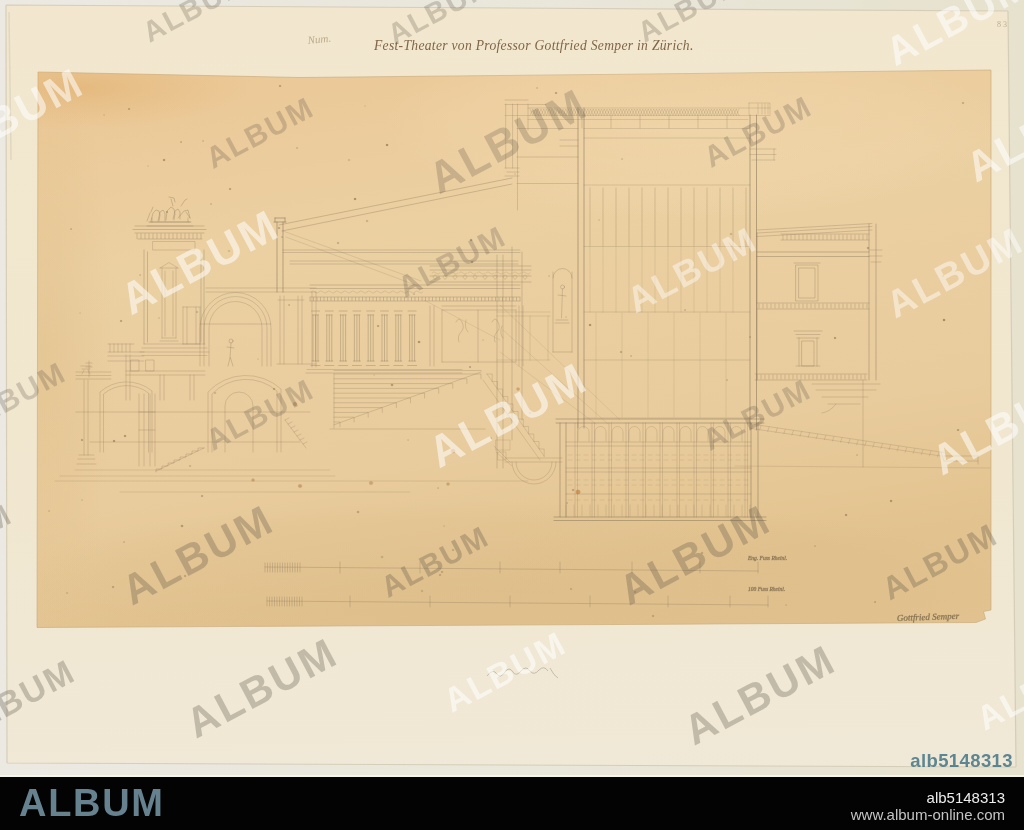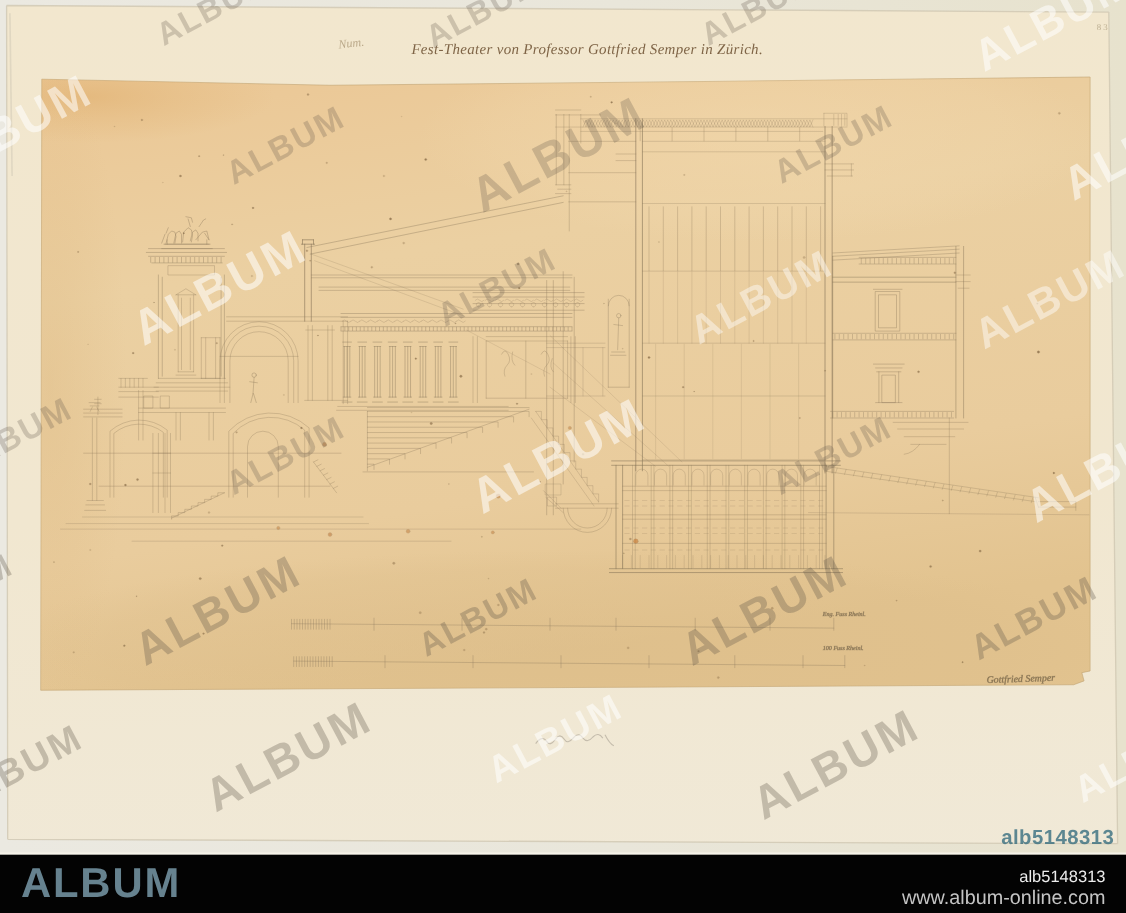--- a/index.html
+++ b/index.html
@@ -376,13 +376,13 @@
 <div class="abs" style="z-index:31;right:11px;top:750px;font-size:18.5px;font-weight:700;letter-spacing:0.4px;color:rgba(43,101,122,0.75);font-family:'Liberation Sans',sans-serif;">alb5148313</div>
 
 <div class="abs" style="left:0;top:774.5px;width:1024px;height:2.5px;background:#f7f4ea;z-index:39;"></div>
 
 <div class="abs" style="left:0;top:777px;width:1024px;height:53px;background:#030303;z-index:40;"></div>
 
 <div class="abs" style="left:19px;top:782px;z-index:41;font-size:38px;font-weight:700;letter-spacing:1.7px;color:#66828f;font-family:'Liberation Sans',sans-serif;">ALBUM</div>
 
 <div class="abs" style="right:19px;top:789px;z-index:41;font-size:15px;color:#ededed;font-family:'Liberation Sans',sans-serif;">alb5148313</div>
 
-<div class="abs" style="right:19px;top:806px;z-index:41;font-size:18px;color:#c4c4c4;font-family:'Liberation Sans',sans-serif;">www.album-online.com</div>
+<div class="abs" style="right:19px;top:806px;z-index:41;font-size:15px;color:#c4c4c4;font-family:'Liberation Sans',sans-serif;">www.album-online.com</div>
 
 </body></html>

